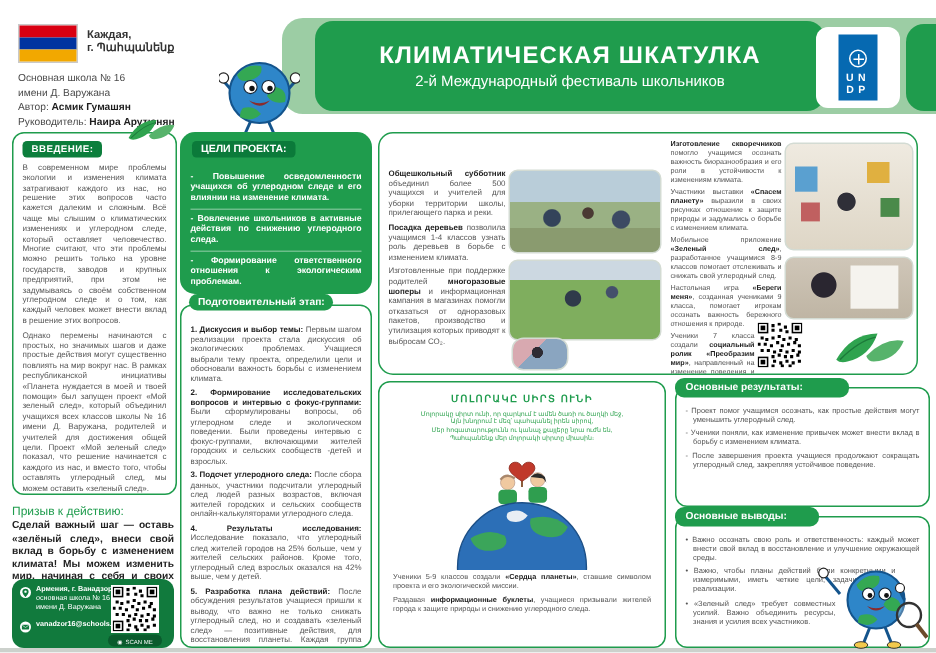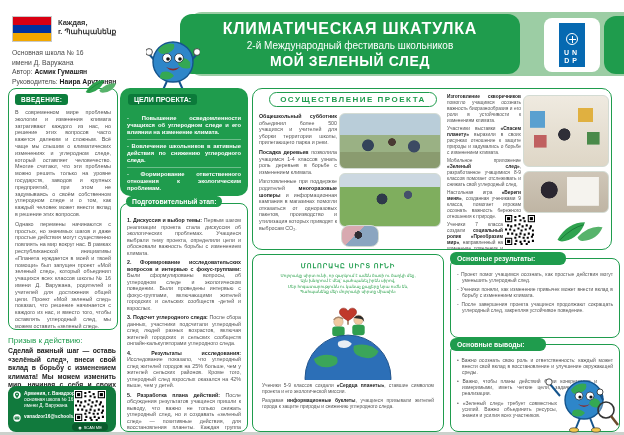--- a/index.html
+++ b/index.html
@@ -5,21 +5,21 @@
   *{margin:0;padding:0;box-sizing:border-box}
   html,body{background:#e9ebe9}
   body{font-family:"Liberation Sans",sans-serif}
   .poster{position:relative;width:624px;height:435px;background:#fff;overflow:hidden}
   .abs{position:absolute}
   .white{color:#fff}
   .just{text-align:justify}
   .lead{font-weight:bold;color:#1d1d1d}
   
   .band{left:188px;top:12px;width:436px;height:64px;background:#9CCDA4;border-radius:14px 0 0 14px}
-  .title-box{left:180px;top:14px;width:340px;height:60px;background:#1F9C4D;border-radius:12px;display:flex;flex-direction:column;align-items:center;justify-content:center;gap:2px}
+  .title-box{left:210px;top:14px;width:340px;height:60px;background:#1F9C4D;border-radius:12px;display:flex;flex-direction:column;align-items:center;justify-content:center;gap:2px}
   .t1{font-size:16px;font-weight:bold;letter-spacing:.8px}
   .t2{font-size:10px;font-weight:normal}
   .t3{font-size:14px;font-weight:bold;letter-spacing:.6px}
   .undp-wrap{left:544px;top:18px;width:56px;height:54px;background:#fff;border-radius:8px;display:flex;align-items:center;justify-content:center}
   .undp{width:26px;height:44px;background:#0669B1;display:flex;flex-direction:column;align-items:center;justify-content:flex-end;padding-bottom:3px;gap:1px}
   .undp-emblem{width:12px;height:12px;border:1px solid #fff;border-radius:50%;margin-bottom:3px;position:relative}
   .undp-emblem::before{content:"";position:absolute;left:2px;top:5px;width:7px;height:1px;background:#fff}
   .undp-emblem::after{content:"";position:absolute;left:5px;top:2px;width:1px;height:7px;background:#fff}
   .undp span{font-size:7px;font-weight:bold;color:#fff;letter-spacing:3px;line-height:7px}
   .green-tab{left:604px;top:16px;width:20px;height:58px;background:#1F9C4D;border-radius:12px 0 0 12px}
@@ -202,21 +202,20 @@
   </defs>
 </svg>
 
 <div class="poster">
 
   <div class="abs band"></div>
   <div class="abs green-tab"></div>
   <div class="abs title-box">
     <div class="t1 white">КЛИМАТИЧЕСКАЯ ШКАТУЛКА</div>
     <div class="t2 white">2-й Международный фестиваль школьников</div>
-    <div class="t3 white">МОЙ ЗЕЛЕНЫЙ СЛЕД</div>
   </div>
   <div class="abs undp-wrap">
     <div class="undp">
       <div class="undp-emblem"></div>
       <span>UN</span>
       <span>DP</span>
     </div>
   </div>
 
   <div class="abs flag">
@@ -294,21 +293,20 @@
     <div class="prep-body just">
       <p><span class="lead">1. Дискуссия и выбор темы:</span><span> Первым шагом реализации проекта стала дискуссия об экологических проблемах. Учащиеся выбрали тему проекта, определили цели и обосновали важность борьбы с изменением климата.</span></p>
       <p><span class="lead">2. Формирование исследовательских вопросов и интервью с фокус-группами:</span><span> Были сформулированы вопросы, об углеродном следе и экологическом поведении. Были проведены интервью с фокус-группами, включающими жителей городских и сельских сообществ -детей и взрослых.</span></p>
       <p><span class="lead">3. Подсчет углеродного следа:</span><span> После сбора данных, участники подсчитали углеродный след людей разных возрастов, включая жителей городских и сельских сообществ онлайн-калькуляторами углеродного следа.</span></p>
       <p><span class="lead">4. Результаты исследования:</span><span> Исследование показало, что углеродный след жителей городов на 25% больше, чем у жителей сельских районов. Кроме того, углеродный след взрослых оказался на 42% выше, чем у детей.</span></p>
       <p><span class="lead">5. Разработка плана действий:</span><span> После обсуждения результатов учащиеся пришли к выводу, что важно не только снижать углеродный след, но и создавать «зеленый след» — позитивные действия, для восстановления планеты. Каждая группа представила свой план действий. Было решено вовлечь всех учащихся школы (от 6 до 15 лет), а также учителей и родителей, учитывая возрастные особенности и интересы учащихся.</span></p>
     </div>
   </div>
 
   <div class="abs impl-box">
-    <div class="impl-pill">ОСУЩЕСТВЛЕНИЕ ПРОЕКТА</div>
     <div class="colA just">
       <p><span></span><span class="lead">Общешкольный субботник</span><span> объединил более 500 учащихся и учителей для уборки территории школы, прилегающего парка и реки.</span></p>
       <p><span></span><span class="lead">Посадка деревьев</span><span> позволила учащимся 1-4 классов узнать роль деревьев в борьбе с изменением климата.</span></p>
       <p><span>Изготовленные при поддержке родителей </span><span class="lead">многоразовые шоперы</span><span> и информационная кампания в магазинах помогли отказаться от одноразовых пакетов, производство и утилизация которых приводят к выбросам CO₂.</span></p>
     </div>
     <div class="photo ph-clean"></div>
     <div class="photo ph-plant"></div>
     <div class="photo ph-bags"></div>
     <div class="colC just">
       <p><span></span><span class="lead">Изготовление скворечников</span><span> помогло учащимся осознать важность биоразнообразия и его роли в устойчивости к изменениям климата.</span></p>

